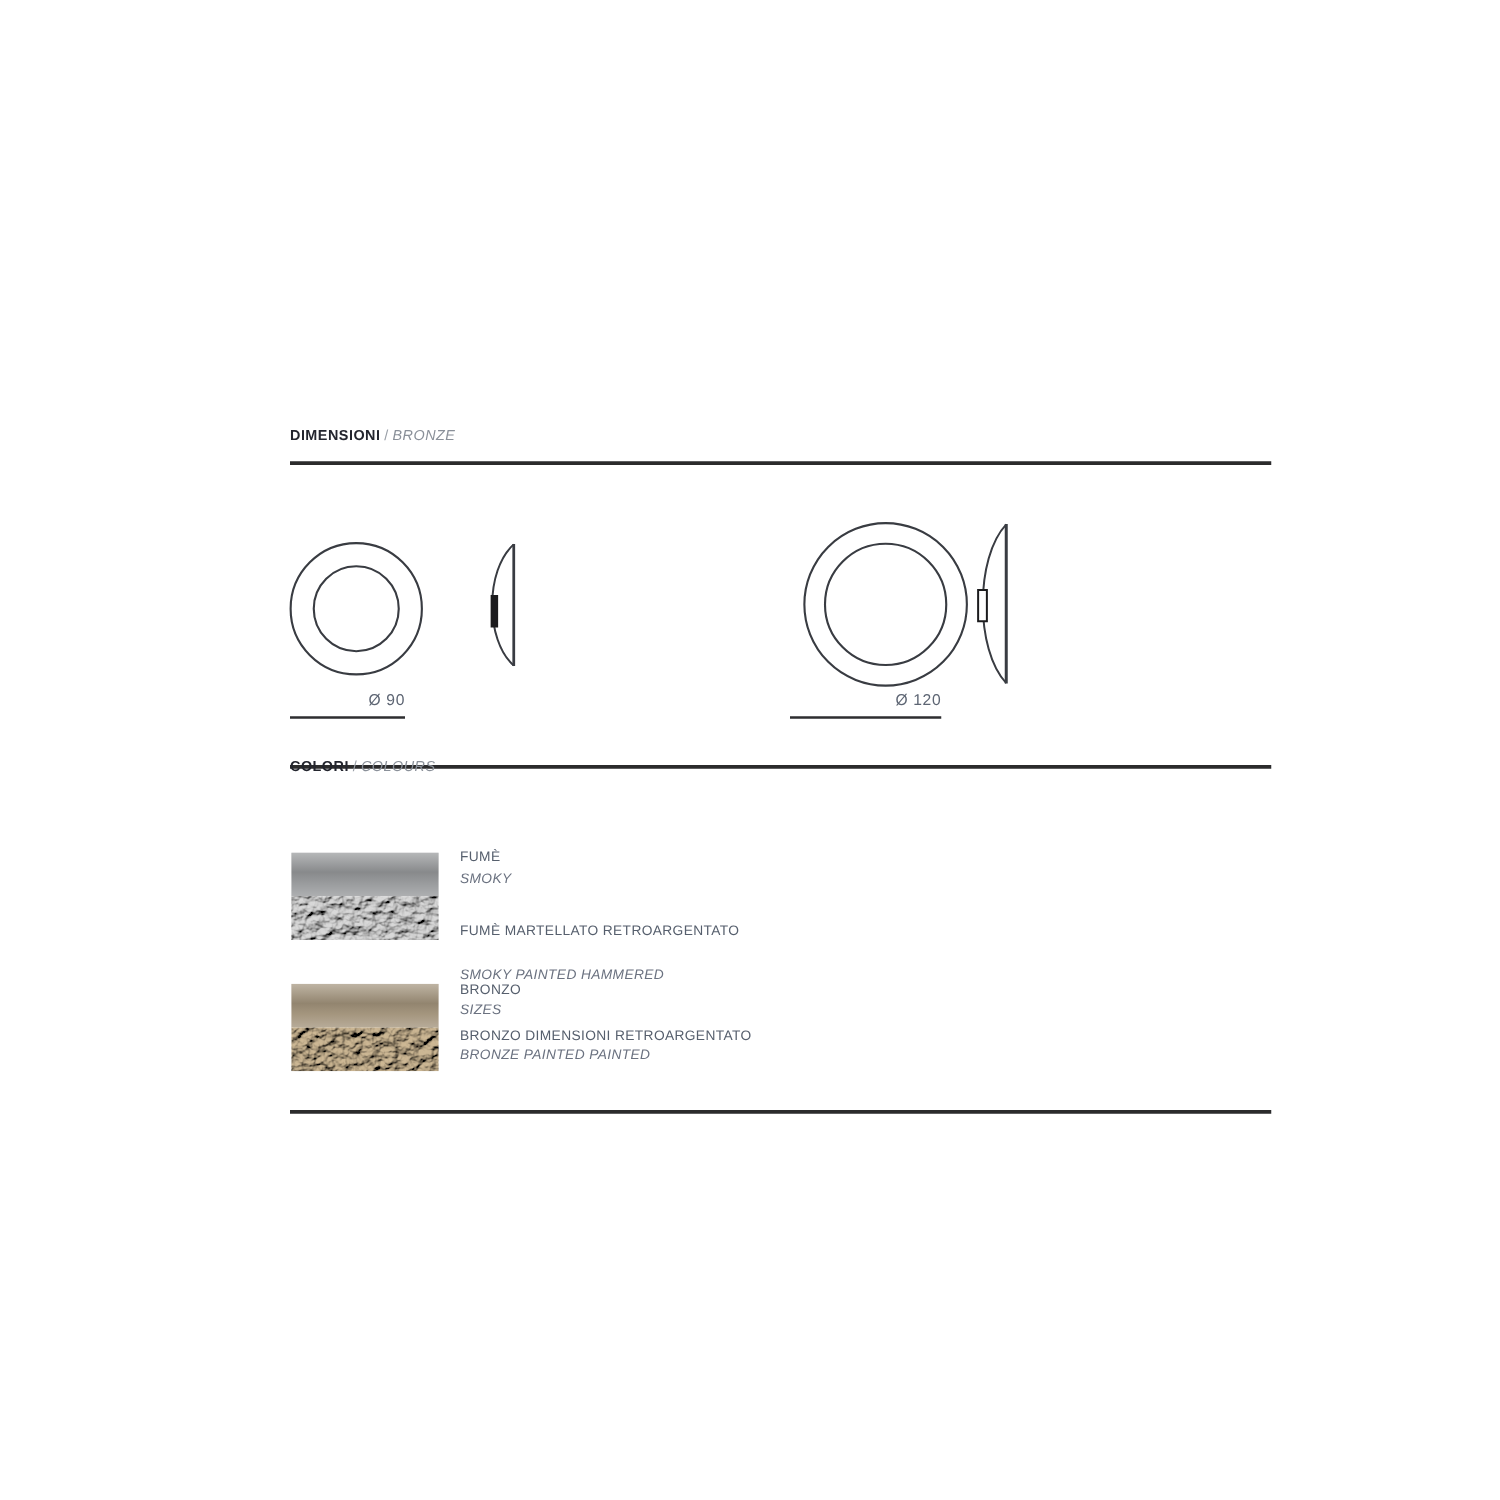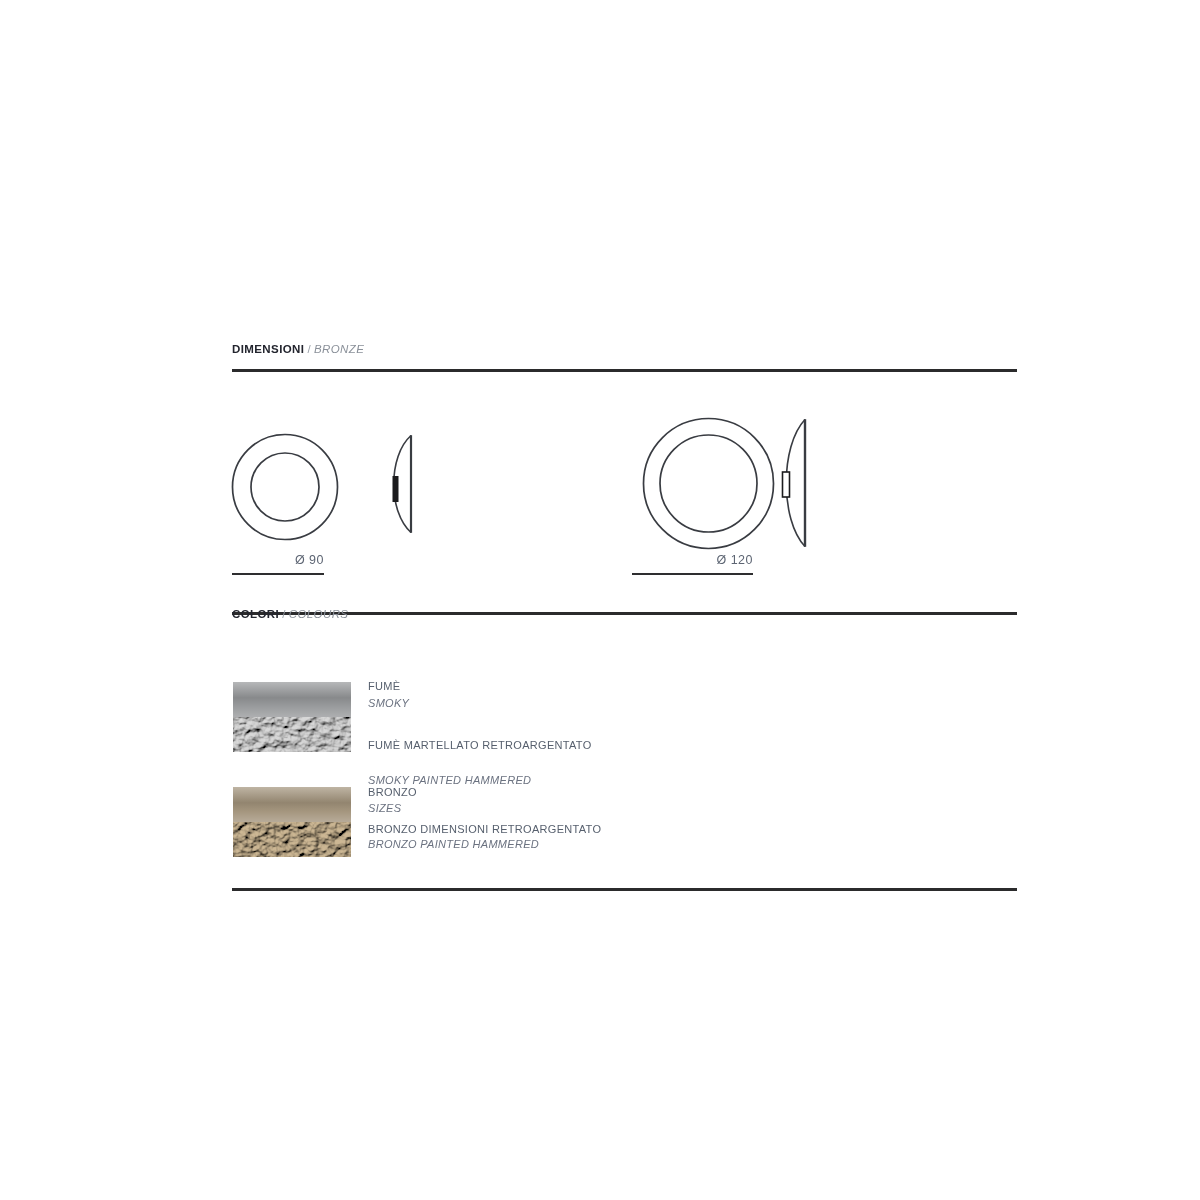--- a/index.html
+++ b/index.html
@@ -123,15 +123,15 @@
           </feDiffuseLighting>
         </filter>
       </defs>
       <rect width="118" height="35" fill="#8f7c5f" filter="url(#hamBronze)"></rect>
     </svg>
   </div>
 </div>
 <div class="abs clabel c-it" style="top:786px">BRONZO</div>
 <div class="abs clabel c-en" style="top:802px">SIZES</div>
 <div class="abs clabel c-it" style="top:823px">BRONZO DIMENSIONI RETROARGENTATO</div>
-<div class="abs clabel c-en" style="top:838px">BRONZO PAINTED HAMMERED</div>
+<div class="abs clabel c-en" style="top:838px">BRONZE PAINTED PAINTED</div>
 
 <div class="abs hline" style="top:888px"></div>
 
 </body></html>

